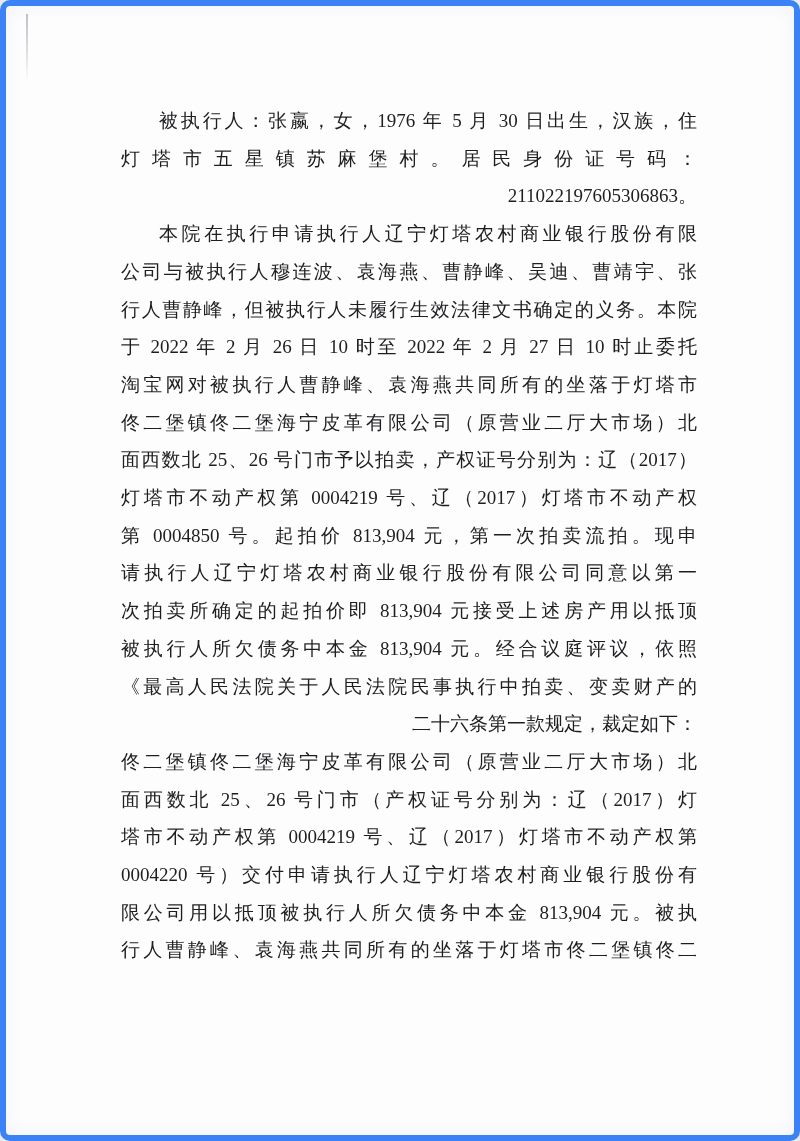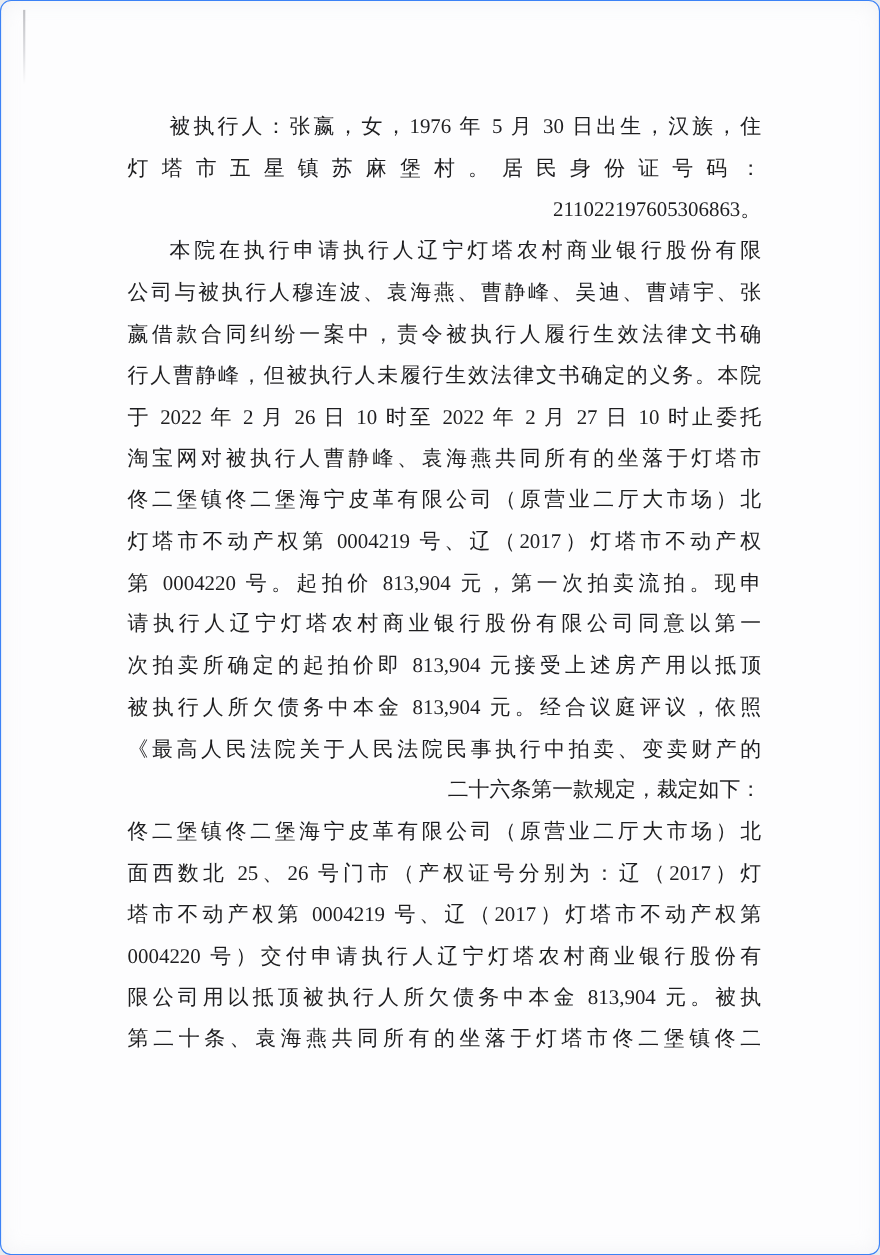--- a/index.html
+++ b/index.html
@@ -8,21 +8,21 @@
   body {
     background: var(--backdrop, #e9ebee);
     font-family: "Liberation Serif", "DejaVu Serif", serif;
     position: relative;
     overflow: hidden;
   }
   .page {
     position: absolute;
     inset: 0;
     background: var(--paper, #fdfdfe);
-    border: 1px solid #3b82f6;
+    border: 6px solid #3b82f6;
     border-radius: 10px;
     overflow: hidden;
     box-shadow: inset 0 0 18px rgba(190,195,205,0.18);
   }
   
   .scan-artifact {
     position: absolute;
     left: 20px;
     top: 8px;
     width: 2px;
@@ -57,32 +57,32 @@
 <body>
 
 <div class="page">
   <div class="scan-artifact"></div>
   <div class="doc-body">
       <div class="doc-line indent fill">被执行人：张嬴，女，1976 年 5 月 30 日出生，汉族，住</div>
       <div class="doc-line fill">灯塔市五星镇苏麻堡村。居民身份证号码：</div>
       <div class="doc-line">211022197605306863。</div>
       <div class="doc-line indent fill">本院在执行申请执行人辽宁灯塔农村商业银行股份有限</div>
       <div class="doc-line fill">公司与被执行人穆连波、袁海燕、曹静峰、吴迪、曹靖宇、张</div>
-      <div class="doc-line fill">嬴借款合同纠纷一案中，责令被执行人履行生效法律文书确</div>
       <div class="doc-line fill">行人曹静峰，但被执行人未履行生效法律文书确定的义务。本院</div>
       <div class="doc-line fill">于 2022 年 2 月 26 日 10 时至 2022 年 2 月 27 日 10 时止委托</div>
       <div class="doc-line fill">淘宝网对被执行人曹静峰、袁海燕共同所有的坐落于灯塔市</div>
       <div class="doc-line fill">佟二堡镇佟二堡海宁皮革有限公司（原营业二厅大市场）北</div>
+      <div class="doc-line fill">面西数北 25、26 号门市予以拍卖，产权证号分别为：辽（2017）</div>
       <div class="doc-line fill">灯塔市不动产权第 0004219 号、辽（2017）灯塔市不动产权</div>
-      <div class="doc-line fill">第 0004220 号。起拍价 813,904 元，第一次拍卖流拍。现申</div>
+      <div class="doc-line fill">第 0004850 号。起拍价 813,904 元，第一次拍卖流拍。现申</div>
       <div class="doc-line fill">请执行人辽宁灯塔农村商业银行股份有限公司同意以第一</div>
       <div class="doc-line fill">次拍卖所确定的起拍价即 813,904 元接受上述房产用以抵顶</div>
       <div class="doc-line fill">被执行人所欠债务中本金 813,904 元。经合议庭评议，依照</div>
       <div class="doc-line fill">《最高人民法院关于人民法院民事执行中拍卖、变卖财产的</div>
       <div class="doc-line">二十六条第一款规定，裁定如下：</div>
       <div class="doc-line fill">佟二堡镇佟二堡海宁皮革有限公司（原营业二厅大市场）北</div>
       <div class="doc-line fill">面西数北 25、26 号门市（产权证号分别为：辽（2017）灯</div>
       <div class="doc-line fill">塔市不动产权第 0004219 号、辽（2017）灯塔市不动产权第</div>
       <div class="doc-line fill">0004220 号）交付申请执行人辽宁灯塔农村商业银行股份有</div>
       <div class="doc-line fill">限公司用以抵顶被执行人所欠债务中本金 813,904 元。被执</div>
-      <div class="doc-line fill">第二十条、袁海燕共同所有的坐落于灯塔市佟二堡镇佟二</div>
+      <div class="doc-line fill">行人曹静峰、袁海燕共同所有的坐落于灯塔市佟二堡镇佟二</div>
     </div>
 </div>
 
 </body></html>

